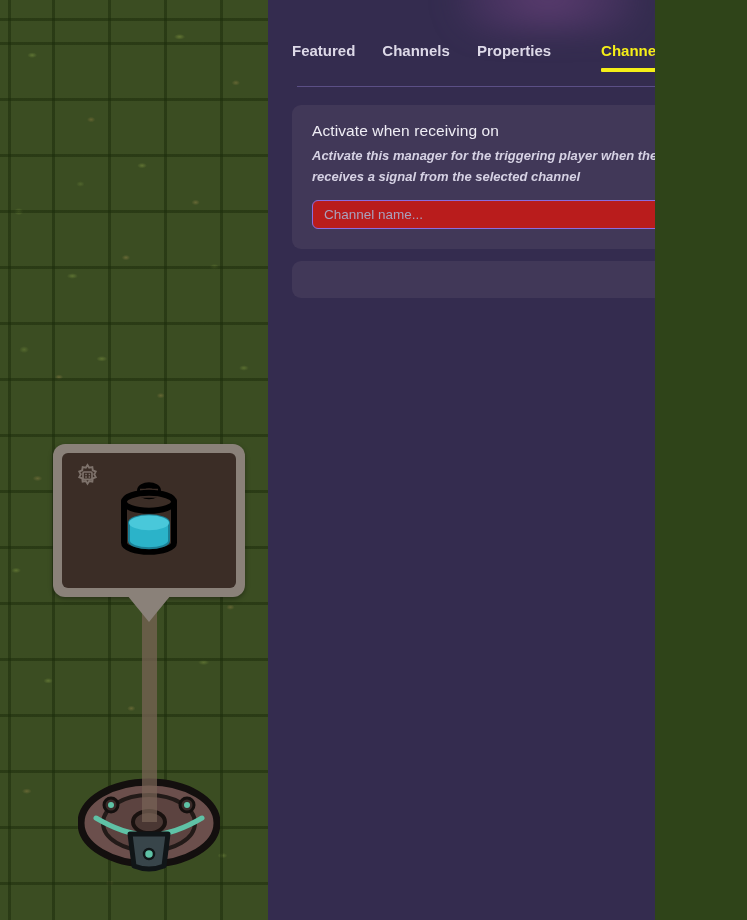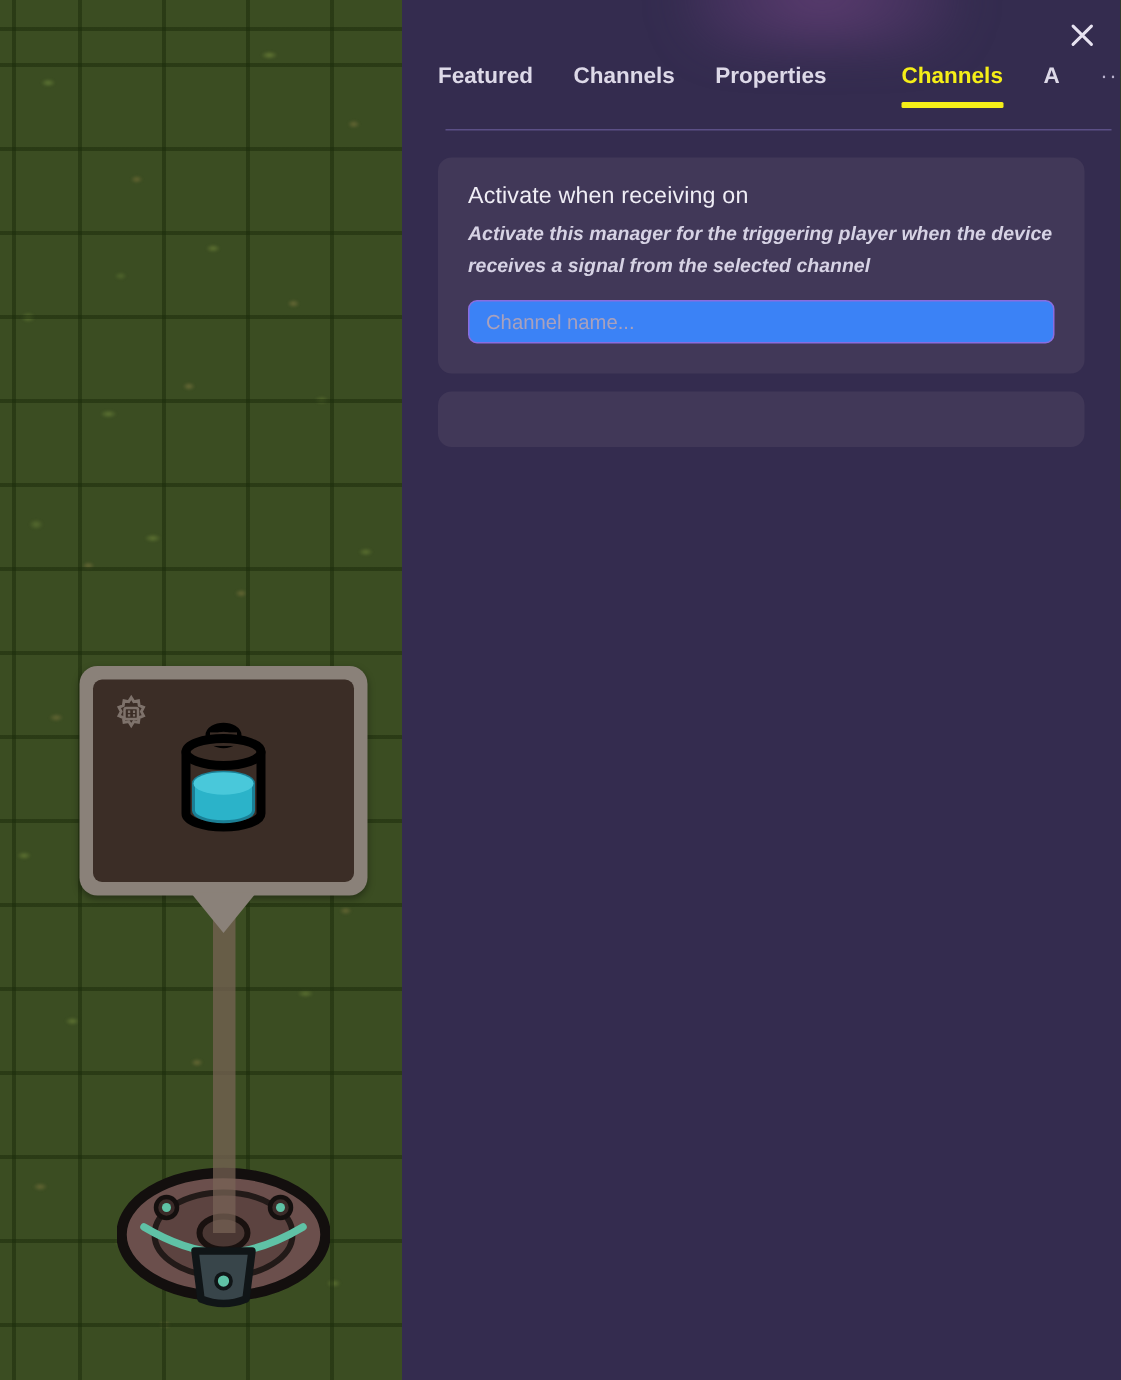--- a/index.html
+++ b/index.html
@@ -2,21 +2,21 @@
 <html><head>
 <meta charset="utf-8">
 <style>
   * { box-sizing: border-box; margin: 0; padding: 0; }
   html, body {
     width: 747px; height: 920px;
     overflow: hidden;
     font-family: "Liberation Sans", sans-serif;
     background: #2f4419;
   }
-  #app { position: relative; width: 747px; height: 920px; overflow: hidden; }
+  #app { position: relative; width: 655px; height: 920px; overflow: hidden; }
 
   
   .world {
     position: absolute; left: 0; top: 0; width: 268px; height: 920px;
     background-color: #3b4d22;
     overflow: hidden;
   }
   .grass-tex {
     position: absolute; inset: 0;
     background-image:
@@ -149,21 +149,21 @@
   .card-title {
     font-size: 15.5px; font-weight: normal; color: #efedf5;
     margin-bottom: 5px; letter-spacing: .1px;
   }
   .card-desc {
     font-size: 13px; font-style: italic; font-weight: bold;
     color: #d6d2e4; line-height: 21px; margin-bottom: 13px;
   }
   .field {
     display: block; width: 100%; height: 29px;
-    background: #3b82f6;
+    background: #b91c1c;
     border: 1.4px solid #8a6de0;
     border-radius: 6px;
     color: #f0eefa;
     font-size: 13.5px;
     font-family: "Liberation Sans", sans-serif;
     padding: 0 11px;
     outline: none;
   }
   .field::placeholder { color: #a9a1bd; }
   .field.filled { height: 31px; font-size: 14px; }

